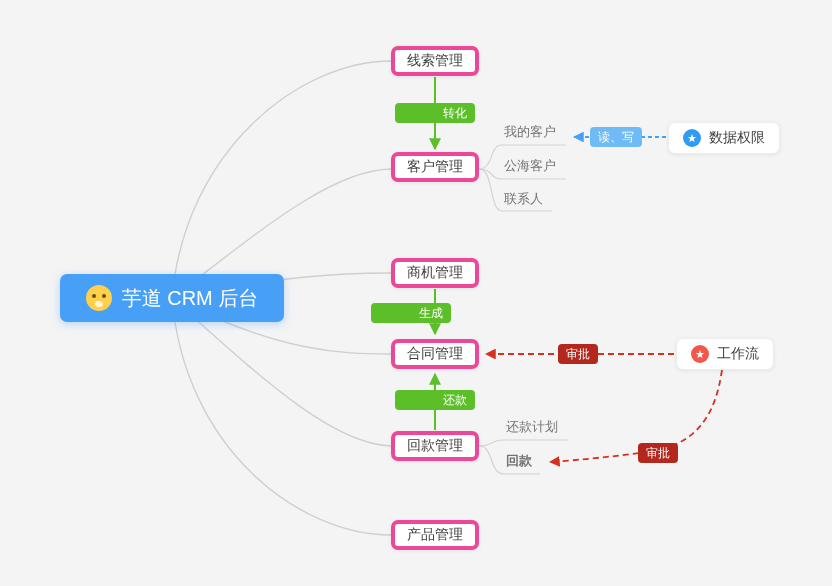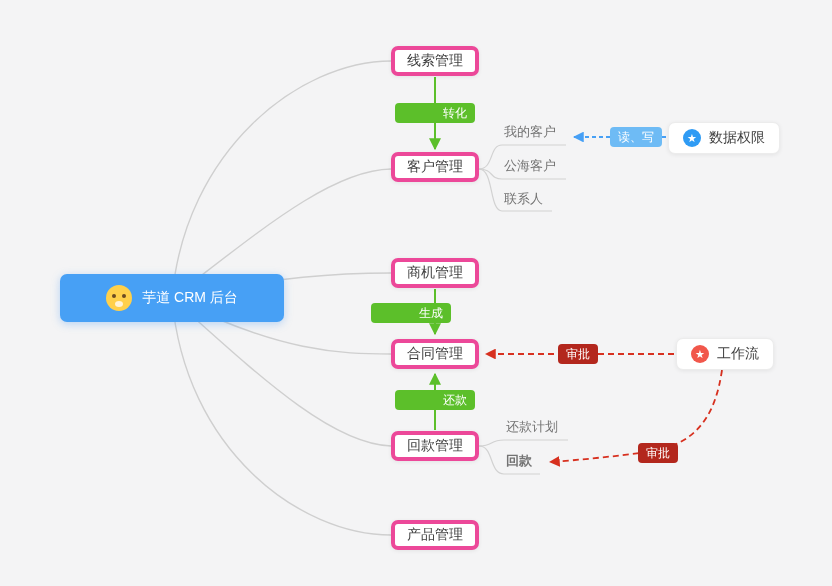--- a/index.html
+++ b/index.html
@@ -62,21 +62,21 @@
   .star-badge.red  { background: var(--workflow-icon, #f1574b); }
 
   .root-node {
     position: absolute;
     left: 60px; top: 274px;
     width: 224px; height: 48px;
     background: var(--root-bg, #47a0f5);
     border-radius: 7px;
     display: flex; align-items: center; justify-content: center;
     gap: 10px;
-    color: #fff; font-size: 14px;
+    color: #fff; font-size: 20px;
     box-shadow: 0 2px 8px rgba(68,150,240,.35);
     cursor: pointer;
     white-space: nowrap;
   }
   .dog {
     width: 26px; height: 26px; border-radius: 50%;
     background: #ffd04a;
     position: relative;
     flex: 0 0 auto;
   }
@@ -102,21 +102,21 @@
   .elabel {
     position: absolute;
     transform: translate(-50%, -50%);
     color: #fff;
     font-size: 12px; line-height: 20px;
     padding: 0 8px;
     border-radius: 4px;
     white-space: nowrap;
   }
   .elabel.green { background: var(--green, #5cbf2a); padding-left: 48px; }
-  .elabel.blue  { background: var(--blue-label, #6ebbf5); margin-left: 20px; }
+  .elabel.blue  { background: var(--blue-label, #6ebbf5); }
   .elabel.red   { background: var(--red-label, #b3271d); }
 </style>
 </head>
 <body>
 
 <div class="canvas">
 
   <svg class="wires" width="832" height="586">
     <defs>
       <marker id="ah-green" viewBox="0 0 10 10" refX="9" refY="5" markerWidth="6" markerHeight="6" orient="auto-start-reverse">

